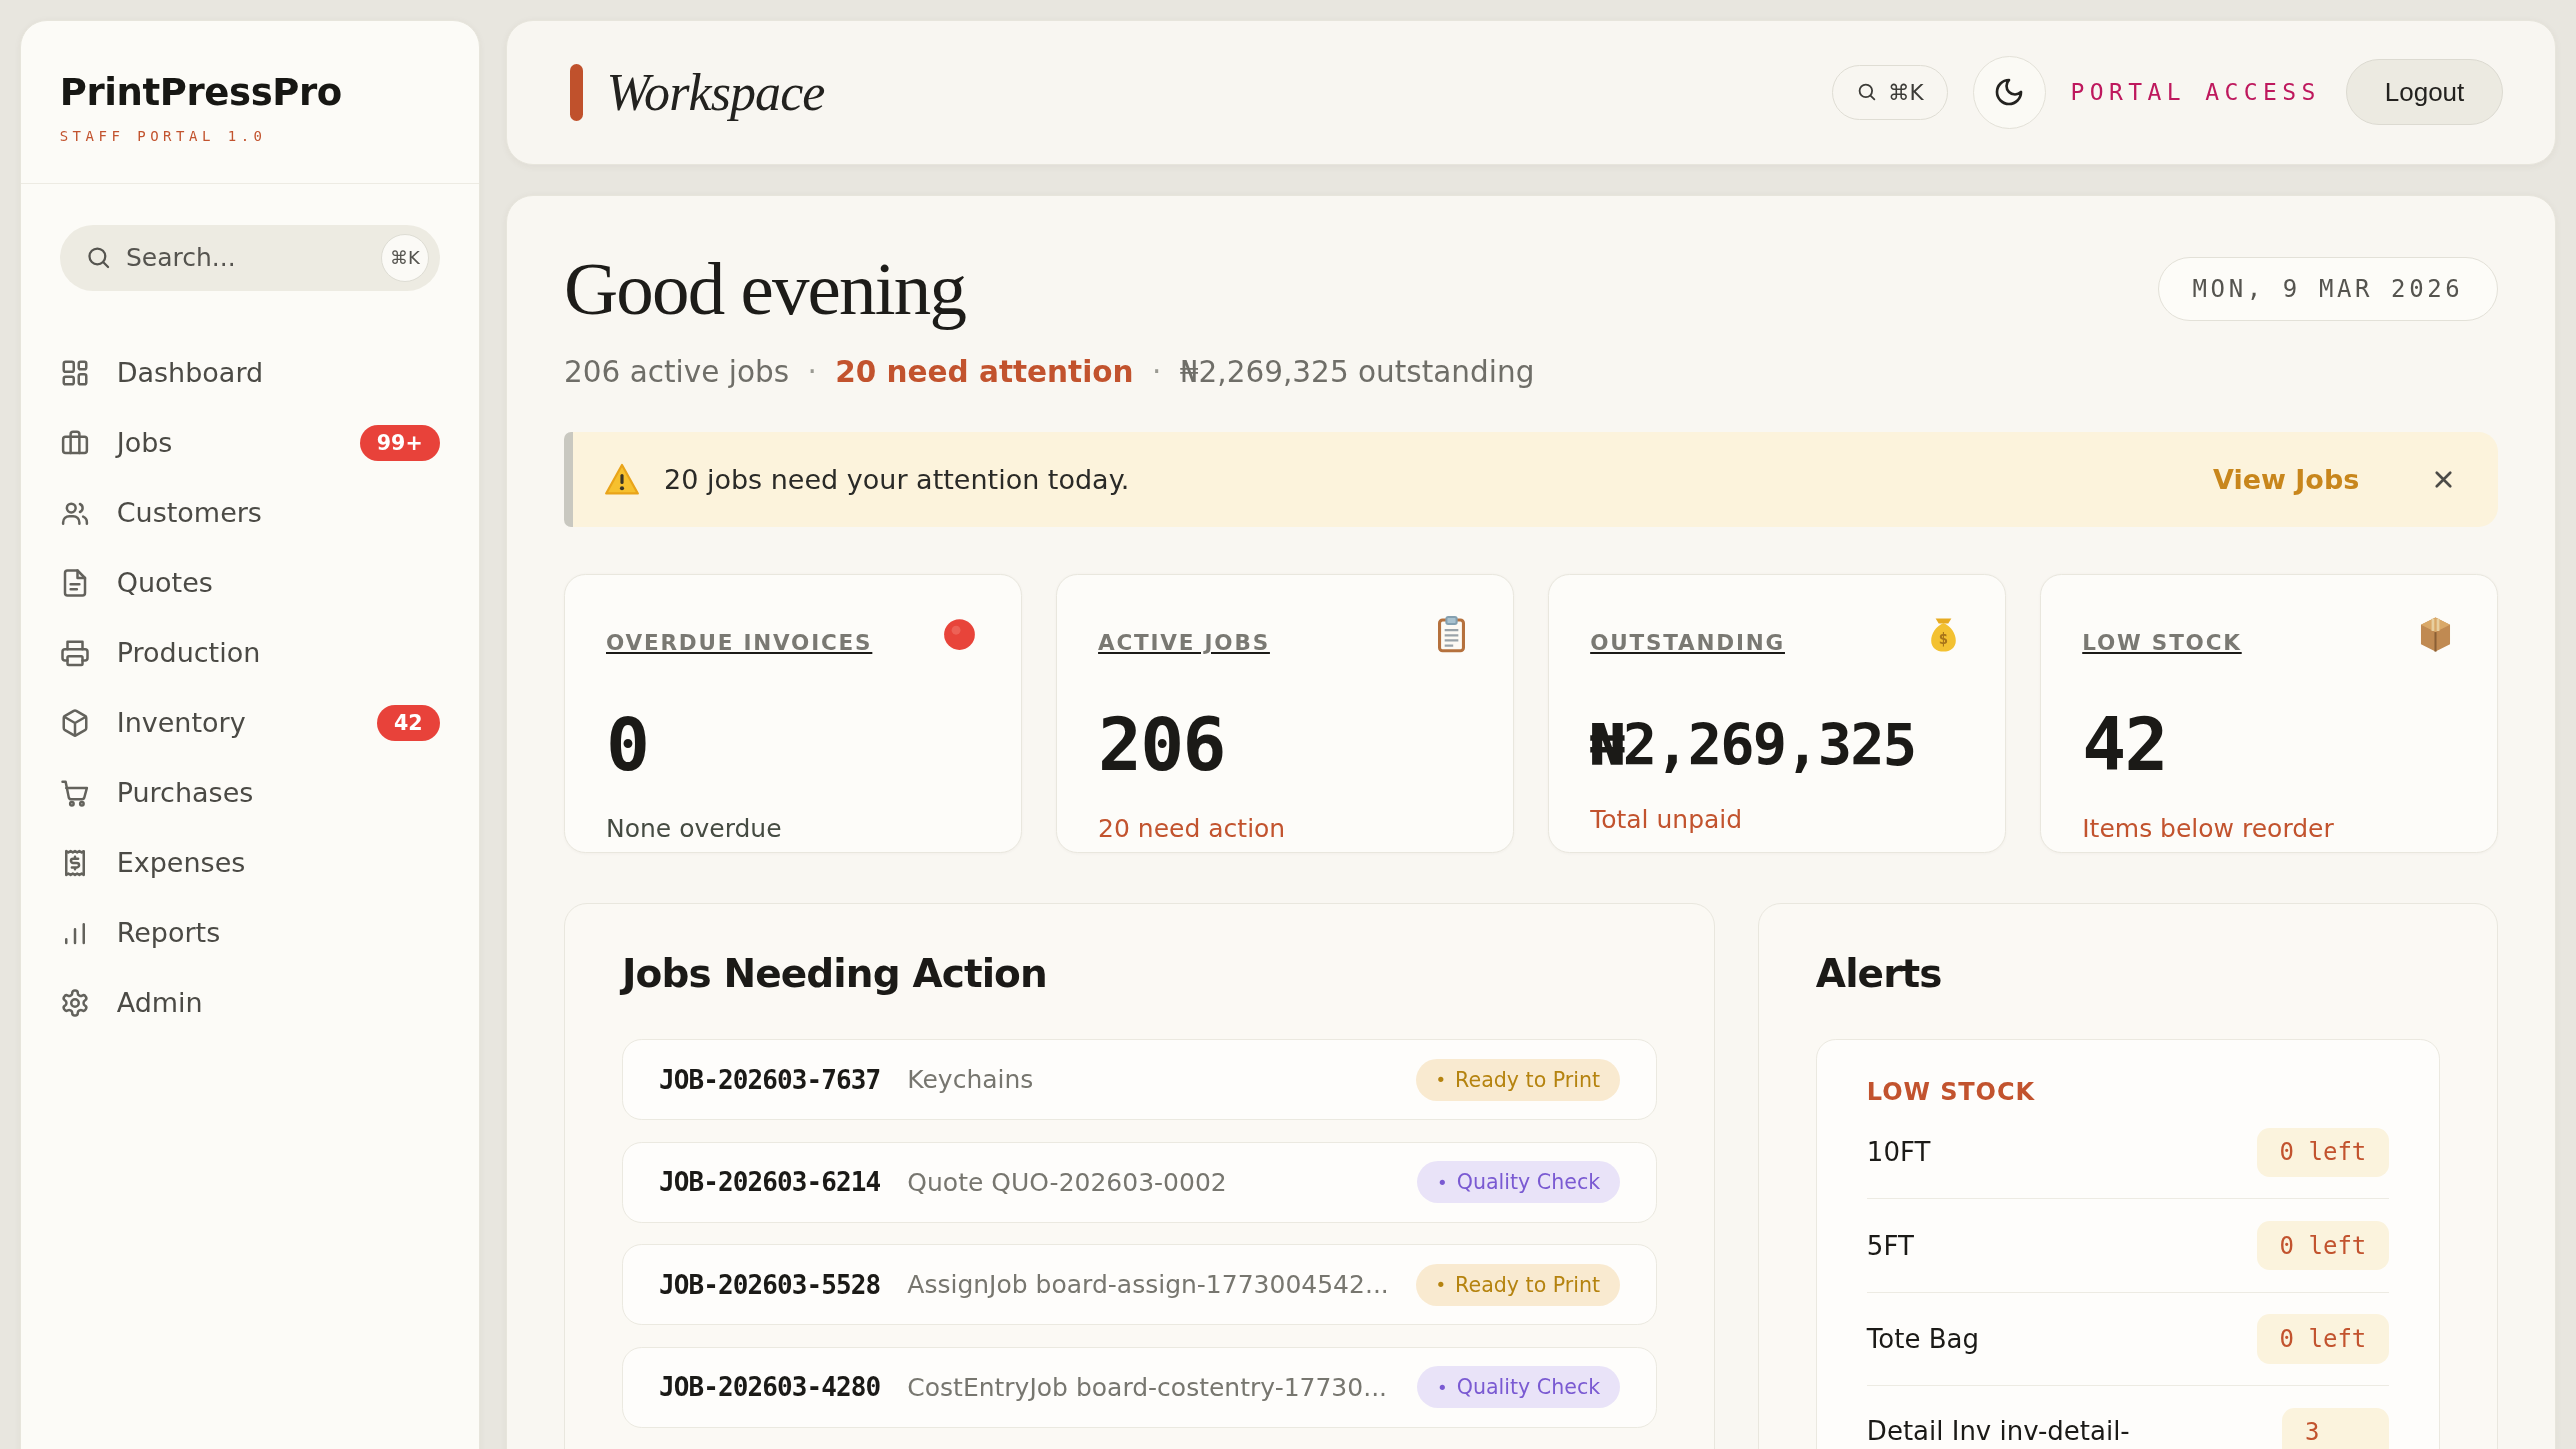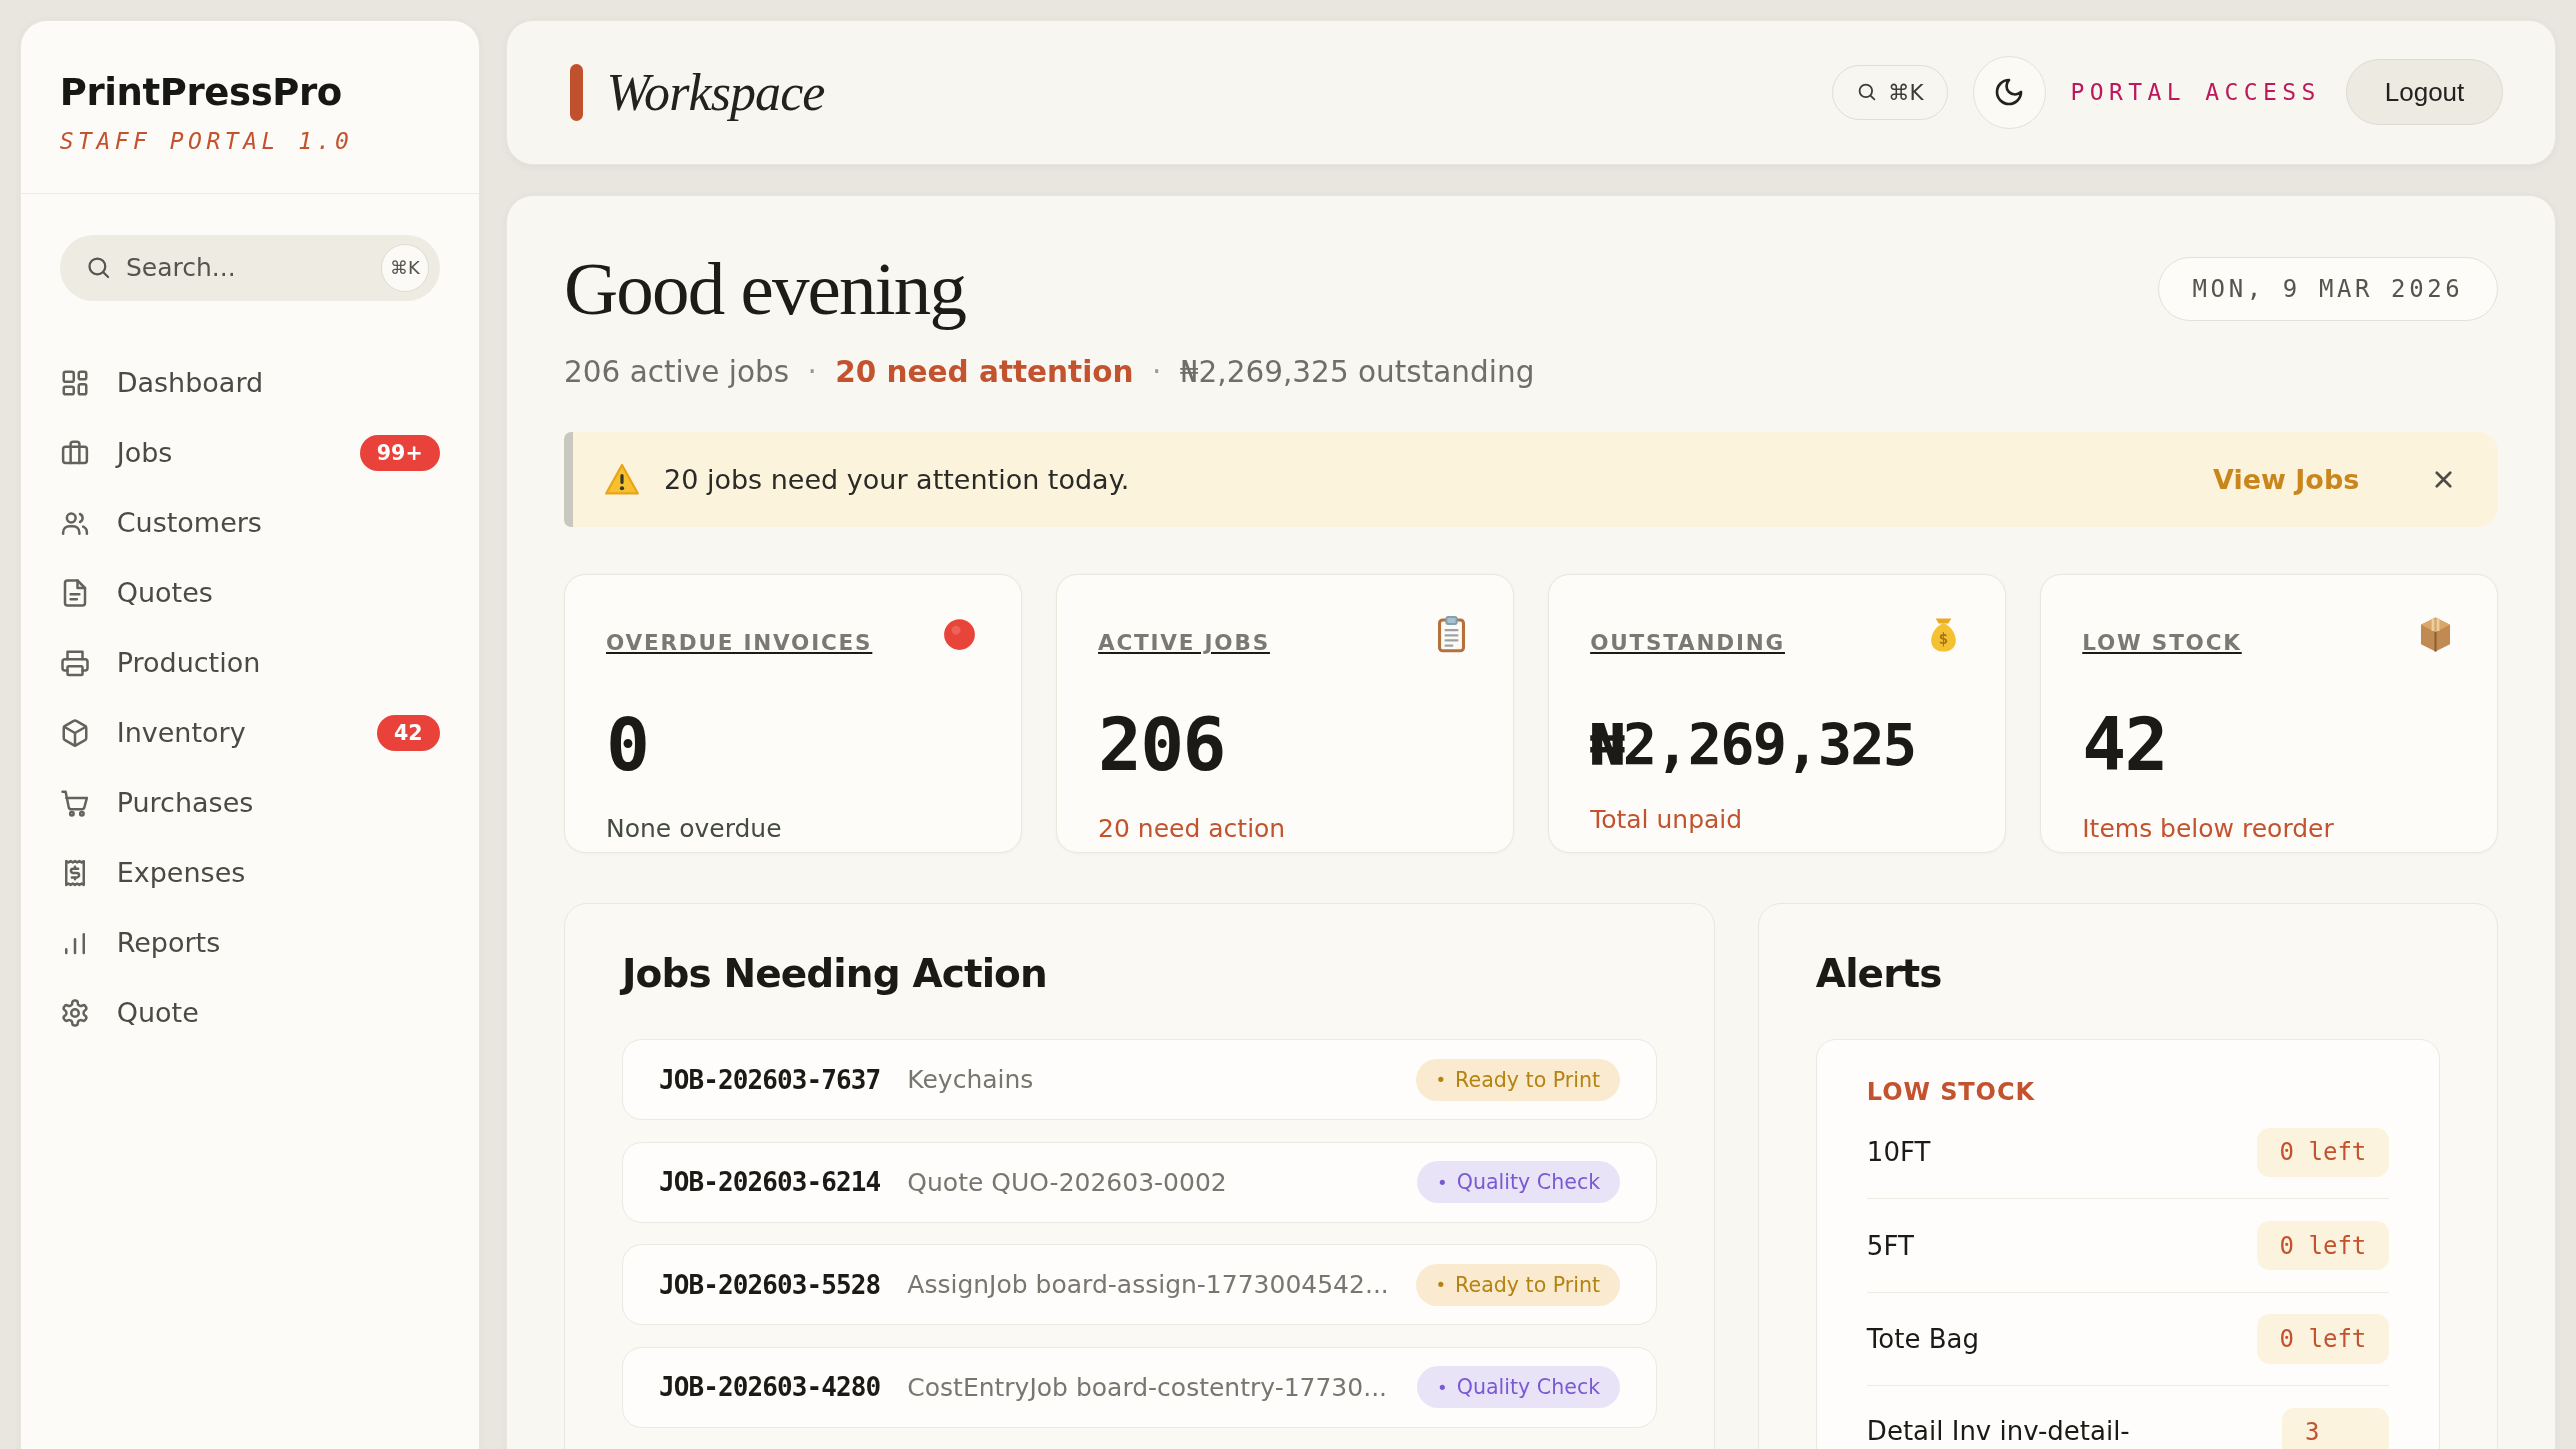--- a/index.html
+++ b/index.html
@@ -14,21 +14,21 @@
   svg { display:block; }
 
   
   .sidebar {
     position:absolute; left:19.7px; top:19.7px; bottom:-36px; width:460px;
     background:#fcfbf7; border:0.9px solid #e7e5dc; border-radius:27px;
     box-shadow:0 1.8px 7.2px rgba(70,62,45,.05); padding:0 39px;
   }
   .logo-block { padding-top:50px; padding-bottom:39px; }
   .logo { font-size:37px; font-weight:bold; letter-spacing:-0.4px; color:#171714; }
-  .logo-sub { margin-top:14.3px; font-size:23px; letter-spacing:4.5px; color:#c2532e;font-style:italic; }
+  .logo-sub { margin-top:14.3px; font-size:14px; letter-spacing:4.5px; color:#c2532e; }
   .side-divider { border-top:1.8px solid #edebe3; margin:0 -39px; }
   .search-box {
     margin-top:41px; height:66px; border-radius:36px; background:#edebe2;
     display:flex; align-items:center; gap:14.3px; padding:0 10.7px 0 25px;
   }
   .search-box .ph { font-size:25px; color:#55544f; flex:1; }
   .kbd-circle {
     width:48px; height:48px; border-radius:50%; background:#fbfaf6;
     border:1.8px solid #deddd4; display:flex; align-items:center; justify-content:center;
     font-size:18px; color:#55544f;
@@ -265,21 +265,21 @@
         </span>
       <span class="lbl">Reports</span>
     </div>
     <div class="nav-item">
       <span>
           <svg width="30" height="30" viewBox="0 0 24 24" fill="none" stroke="#63625c" stroke-width="2" stroke-linecap="round" stroke-linejoin="round">
             <path d="M12.22 2h-.44a2 2 0 0 0-2 2v.18a2 2 0 0 1-1 1.73l-.43.25a2 2 0 0 1-2 0l-.15-.08a2 2 0 0 0-2.73.73l-.22.38a2 2 0 0 0 .73 2.73l.15.1a2 2 0 0 1 1 1.72v.51a2 2 0 0 1-1 1.74l-.15.09a2 2 0 0 0-.73 2.73l.22.38a2 2 0 0 0 2.73.73l.15-.08a2 2 0 0 1 2 0l.43.25a2 2 0 0 1 1 1.73V20a2 2 0 0 0 2 2h.44a2 2 0 0 0 2-2v-.18a2 2 0 0 1 1-1.73l.43-.25a2 2 0 0 1 2 0l.15.08a2 2 0 0 0 2.73-.73l.22-.39a2 2 0 0 0-.73-2.73l-.15-.08a2 2 0 0 1-1-1.74v-.5a2 2 0 0 1 1-1.74l.15-.09a2 2 0 0 0 .73-2.73l-.22-.38a2 2 0 0 0-2.73-.73l-.15.08a2 2 0 0 1-2 0l-.43-.25a2 2 0 0 1-1-1.73V4a2 2 0 0 0-2-2z"></path>
             <circle cx="12" cy="12" r="3"></circle>
           </svg>
         </span>
-      <span class="lbl">Quote</span>
+      <span class="lbl">Admin</span>
     </div>
   </nav>
 </aside>
 
 <header class="header-bar">
   <span class="title-bar-accent"></span>
   <span class="workspace-title">Workspace</span>
   <div class="header-right">
     <div class="hdr-search">
       <span>

